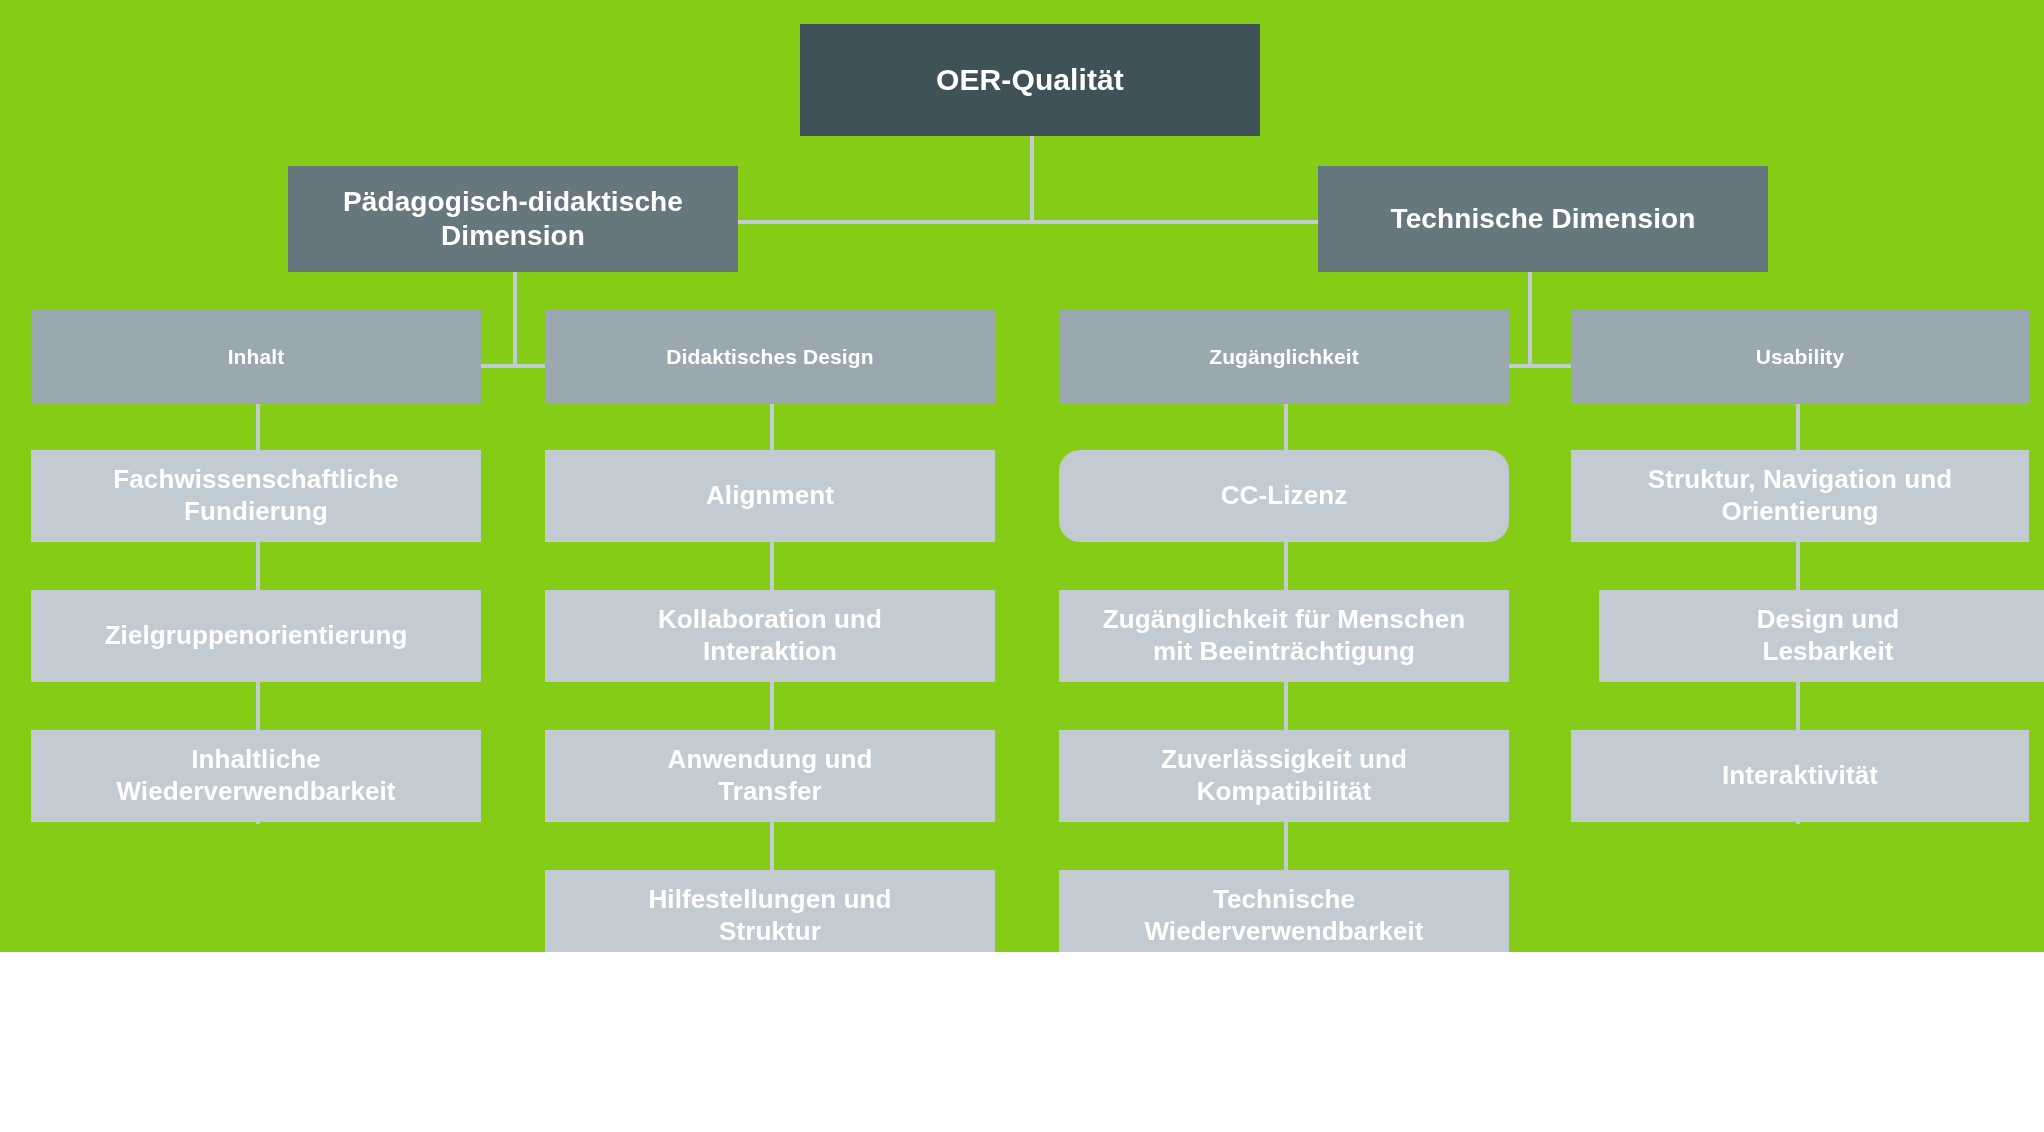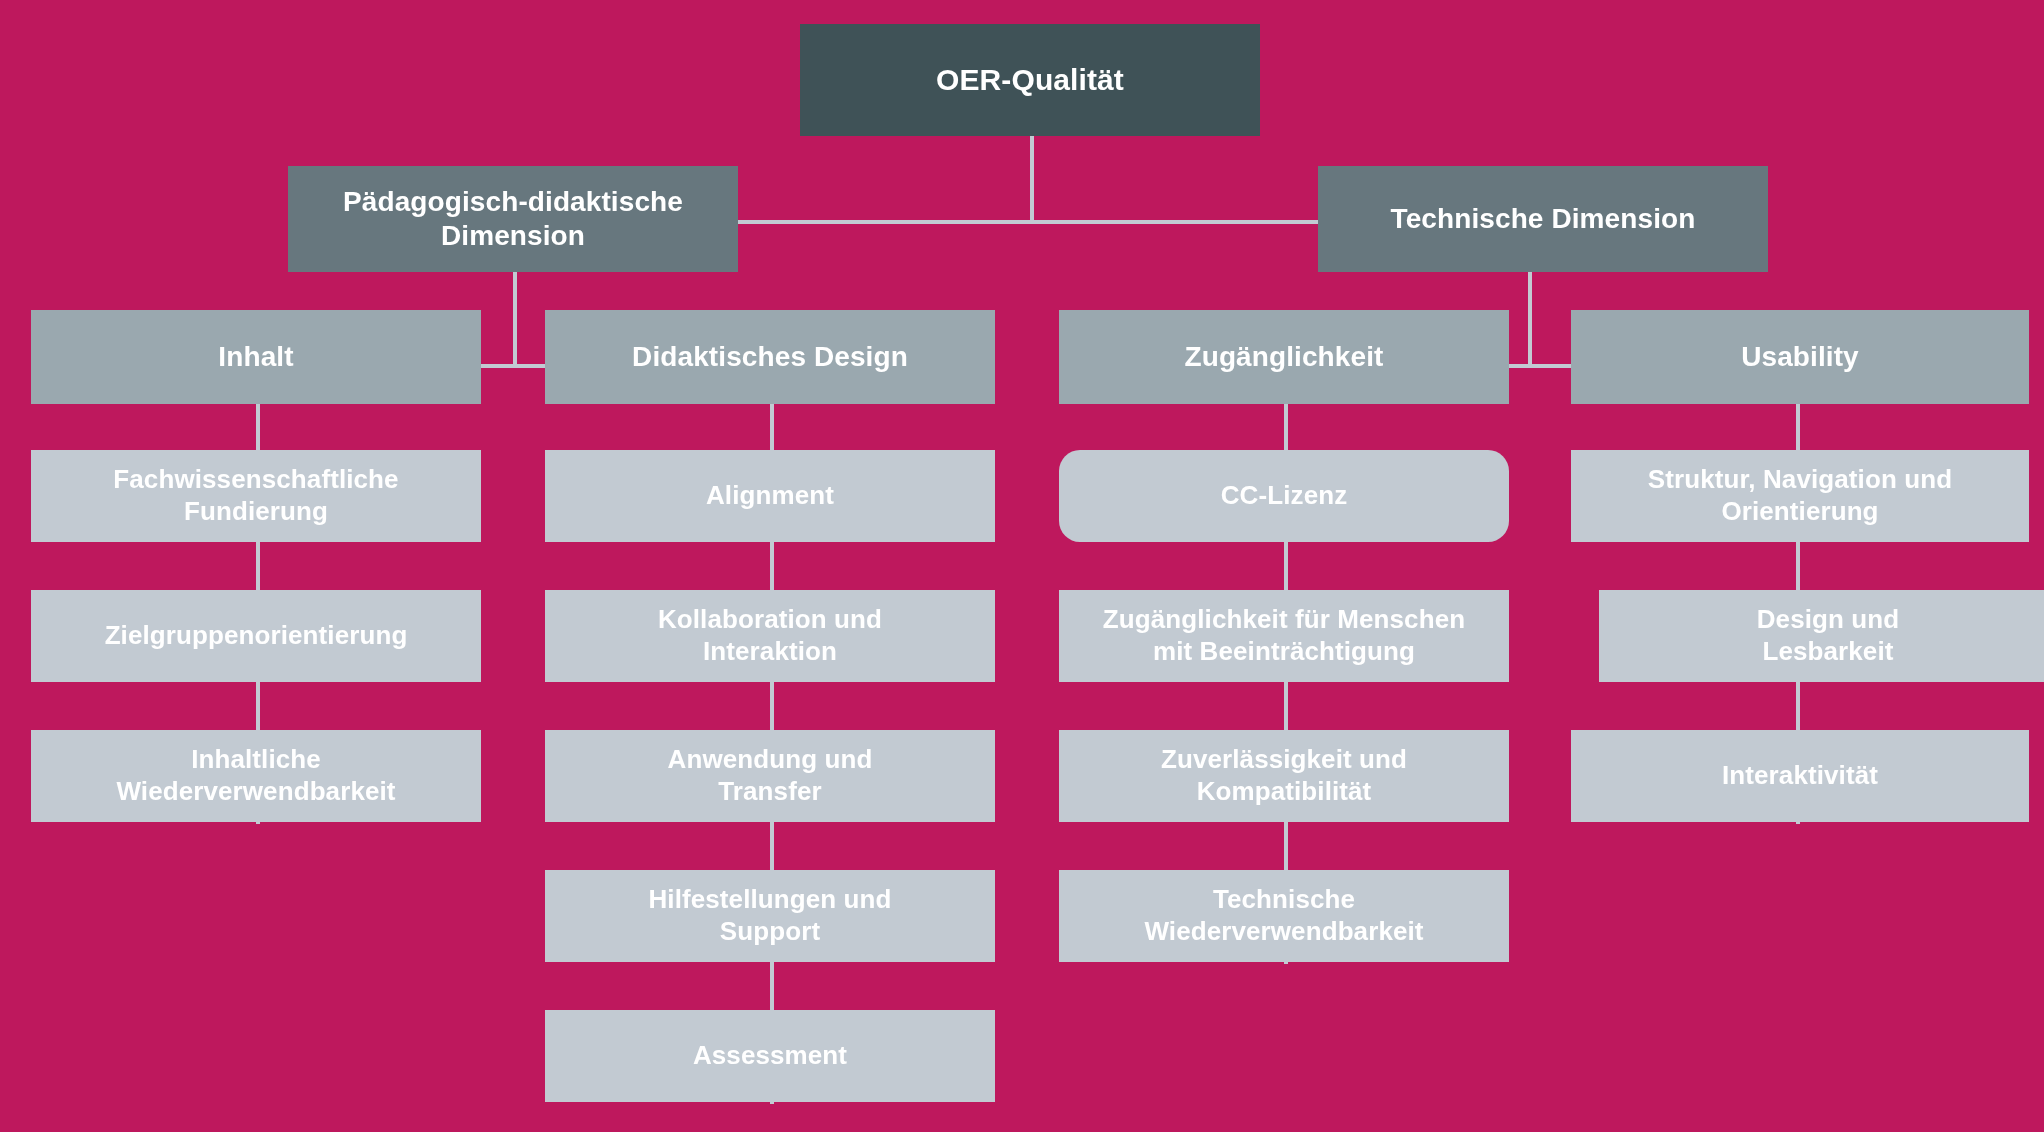--- a/index.html
+++ b/index.html
@@ -7,22 +7,22 @@
     margin: 0;
     padding: 0;
     background: #ffffff;
   }
   body {
     font-family: "Liberation Sans", "DejaVu Sans", sans-serif;
   }
   #diagram {
     position: relative;
     width: 2044px;
-    height: 1132px;
-    background: #be185d;
+    height: 952px;
+    background: #84cc16;
     overflow: hidden;
   }
   .node {
     position: absolute;
     box-sizing: border-box;
     display: flex;
     align-items: center;
     justify-content: center;
     text-align: center;
     color: #ffffff;
@@ -33,21 +33,21 @@
     letter-spacing: 0.1px;
   }
   .node .node-label {
     display: block;
     width: 100%;
     white-space: pre-line;
   }
   
   .lvl-root  { background: #3f5257; font-size: 30px; }
   .lvl-dim   { background: #67777e; font-size: 28px; }
-  .lvl-cat   { background: #9aa8af; font-size: 28px; }
+  .lvl-cat   { background: #9aa8af; font-size: 21px; }
   .lvl-leaf  { background: #c2cad2; font-size: 26px; }
 
   
   .conn {
     position: absolute;
     background: #c2cad2;
     z-index: 1;
   }
   .conn.v { width: 4px; }
   .conn.h { height: 4px; }
@@ -123,21 +123,21 @@
   <div class="node lvl-leaf" style="left:545px; top:590px; width:450px; height:92px;">
     <span class="node-label">Kollaboration und
 Interaktion</span>
   </div>
   <div class="node lvl-leaf" style="left:545px; top:730px; width:450px; height:92px;">
     <span class="node-label">Anwendung und
 Transfer</span>
   </div>
   <div class="node lvl-leaf" style="left:545px; top:870px; width:450px; height:92px;">
     <span class="node-label">Hilfestellungen und
-Support</span>
+Struktur</span>
   </div>
   <div class="node lvl-leaf" style="left:545px; top:1010px; width:450px; height:92px;">
     <span class="node-label">Assessment</span>
   </div>
 
   <div class="node lvl-leaf" style="left:1059px; top:450px; width:450px; height:92px;border-radius:21px;">
     <span class="node-label">CC-Lizenz</span>
   </div>
   <div class="node lvl-leaf" style="left:1059px; top:730px; width:450px; height:92px;">
     <span class="node-label">Zuverlässigkeit und

